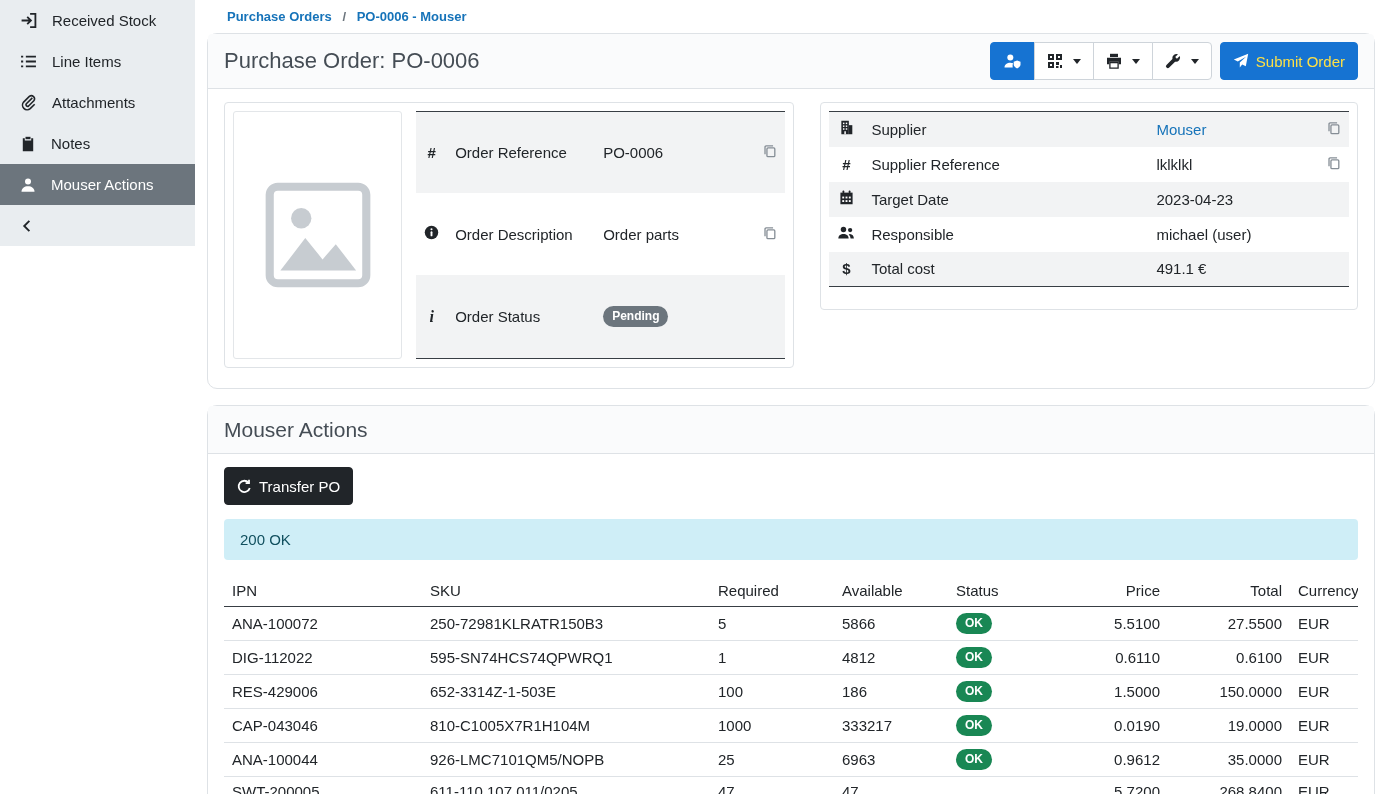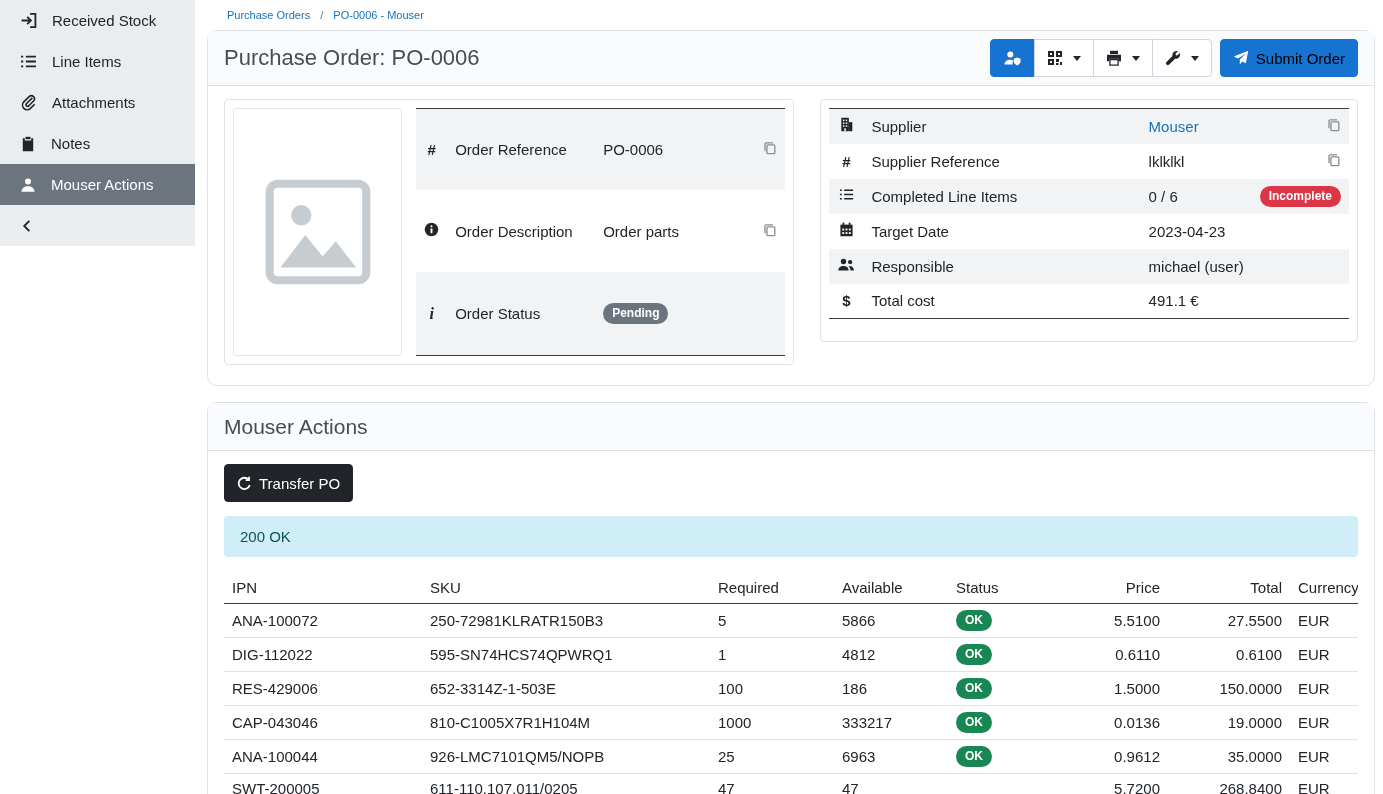--- a/index.html
+++ b/index.html
@@ -17,21 +17,21 @@
     display:flex; align-items:center; gap:15px;
     height:41px; padding:0 10px 0 20px;
     background:#e9edf0; color:#212529; cursor:pointer;
   }
   .side-item svg { flex:0 0 auto; }
   .side-item.active { background:#6c757d; color:#fff; }
   .side-item.collapse-item { justify-content:flex-start; }
 
   
   .main { flex:1; padding:0 8px 0 12px; }
-  .breadcrumb { padding:9px 0 9px 20px; font-size:11px; }
+  .breadcrumb { padding:9px 0 9px 20px; font-size:13px;font-weight:bold; }
   .breadcrumb a { color:#1673b9; text-decoration:none; cursor:pointer; }
   .crumb-sep { color:#6c757d; margin:0 7px; }
 
   .panel { border:1px solid #dee2e6; border-radius:10px; background:#fff; margin-bottom:16px; }
   .panel-header {
     display:flex; align-items:center; justify-content:space-between;
     background:#fafbfc; border-bottom:1px solid #dee2e6;
     padding:8px 16px; min-height:48px; border-radius:4px 4px 0 0;
   }
   .panel-title { margin:0; font-size:22px; font-weight:500; color:#454d55; }
@@ -42,21 +42,21 @@
   .btn {
     display:inline-flex; align-items:center; justify-content:center; gap:7px;
     height:38px; padding:0 12px; border:1px solid #ced4da; background:#fff;
     border-radius:4px; font-size:15px; color:#212529; cursor:pointer;
     font-family:inherit;
   }
   .btn-group { display:inline-flex; }
   .btn-group .btn { border-radius:0; margin-left:-1px; }
   .btn-group .btn:first-child { border-radius:4px 0 0 4px; margin-left:0; }
   .btn-group .btn:last-child { border-radius:0 4px 4px 0; }
-  .btn-primary { background:#1673d2; border-color:#1673d2; color:#000000; }
+  .btn-primary { background:#1673d2; border-color:#1673d2; color:#fde047; }
   .btn-dark { background:#212529; border-color:#212529; color:#fff; }
   .caret { width:0; height:0; border-left:4px solid transparent; border-right:4px solid transparent; border-top:5px solid #212529; margin-left:3px; }
 
   
   .details { display:flex; gap:26px; padding:13px 16px 20px 16px; align-items:flex-start; }
   .subpanel { border:1px solid #dee2e6; border-radius:4px; background:#fff; padding:8px; }
   .subpanel.left { flex:0 0 558px; display:flex; gap:14px; }
   .subpanel.right { flex:1; padding-bottom:22px; }
   .thumb {
     width:252px; height:248px; border:1px solid #e3e6e9; border-radius:3px;
@@ -270,28 +270,20 @@
               <td>lklklkl</td>
               <td class="endcell">
                 <button class="copy-btn"><svg width="14" height="14" viewBox="0 0 16 16">
                         <rect x="4.5" y="4.5" width="9" height="10" rx="1.2" fill="none" stroke="#868e96" stroke-width="1.5"></rect>
                         <path d="M11.5 2.2H3.6a1.3 1.3 0 0 0-1.3 1.3v8.2" fill="none" stroke="#868e96" stroke-width="1.5"></path>
                       </svg></button>
               </td>
             </tr>
             <tr>
               <td class="ic"><svg width="15" height="15" viewBox="0 0 16 16">
-                      <path d="M1 3.5h2M1 8h2M1 12.5h2M5.5 3.5H15M5.5 8H15M5.5 12.5H15" stroke="#212529" stroke-width="1.7" fill="none"></path>
-                    </svg></td>
-              <td class="lbl">Completed Line Items</td>
-              <td>0 / 6</td>
-              <td class="endcell"><span class="badge badge-red">Incomplete</span></td>
-            </tr>
-            <tr>
-              <td class="ic"><svg width="15" height="15" viewBox="0 0 16 16">
                       <path fill="#212529" d="M1.5 2.8h13V15.2h-13z"></path>
                       <rect x="3.8" y="0.5" width="1.8" height="3.4" rx="0.7" fill="#212529"></rect>
                       <rect x="10.4" y="0.5" width="1.8" height="3.4" rx="0.7" fill="#212529"></rect>
                       <g fill="#fff">
                         <rect x="3.5" y="7" width="2" height="2"></rect>
                         <rect x="7" y="7" width="2" height="2"></rect>
                         <rect x="10.5" y="7" width="2" height="2"></rect>
                         <rect x="3.5" y="10.8" width="2" height="2"></rect>
                         <rect x="7" y="10.8" width="2" height="2"></rect>
                         <rect x="10.5" y="10.8" width="2" height="2"></rect>
@@ -393,21 +385,21 @@
               <td class="num">1.5000</td>
               <td class="num">150.0000</td>
               <td>EUR</td>
             </tr>
             <tr>
               <td>CAP-043046</td>
               <td>810-C1005X7R1H104M</td>
               <td>1000</td>
               <td>333217</td>
               <td><span class="badge badge-green">OK</span></td>
-              <td class="num">0.0136</td>
+              <td class="num">0.0190</td>
               <td class="num">19.0000</td>
               <td>EUR</td>
             </tr>
             <tr>
               <td>ANA-100044</td>
               <td>926-LMC7101QM5/NOPB</td>
               <td>25</td>
               <td>6963</td>
               <td><span class="badge badge-green">OK</span></td>
               <td class="num">0.9612</td>

